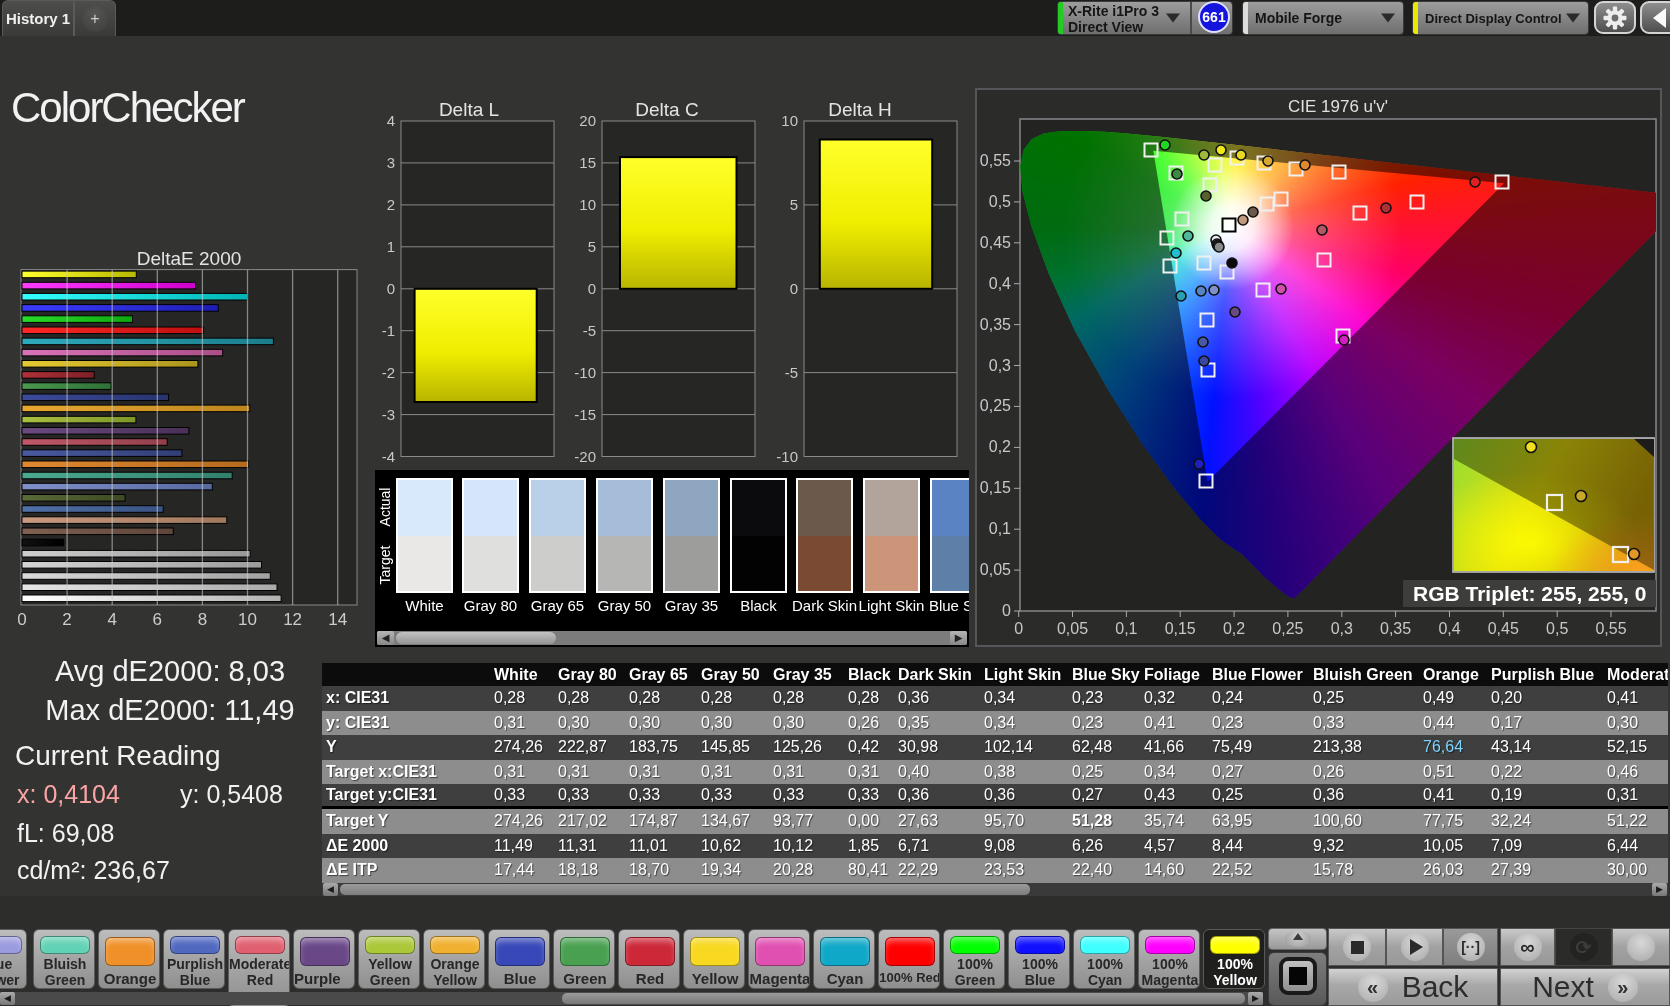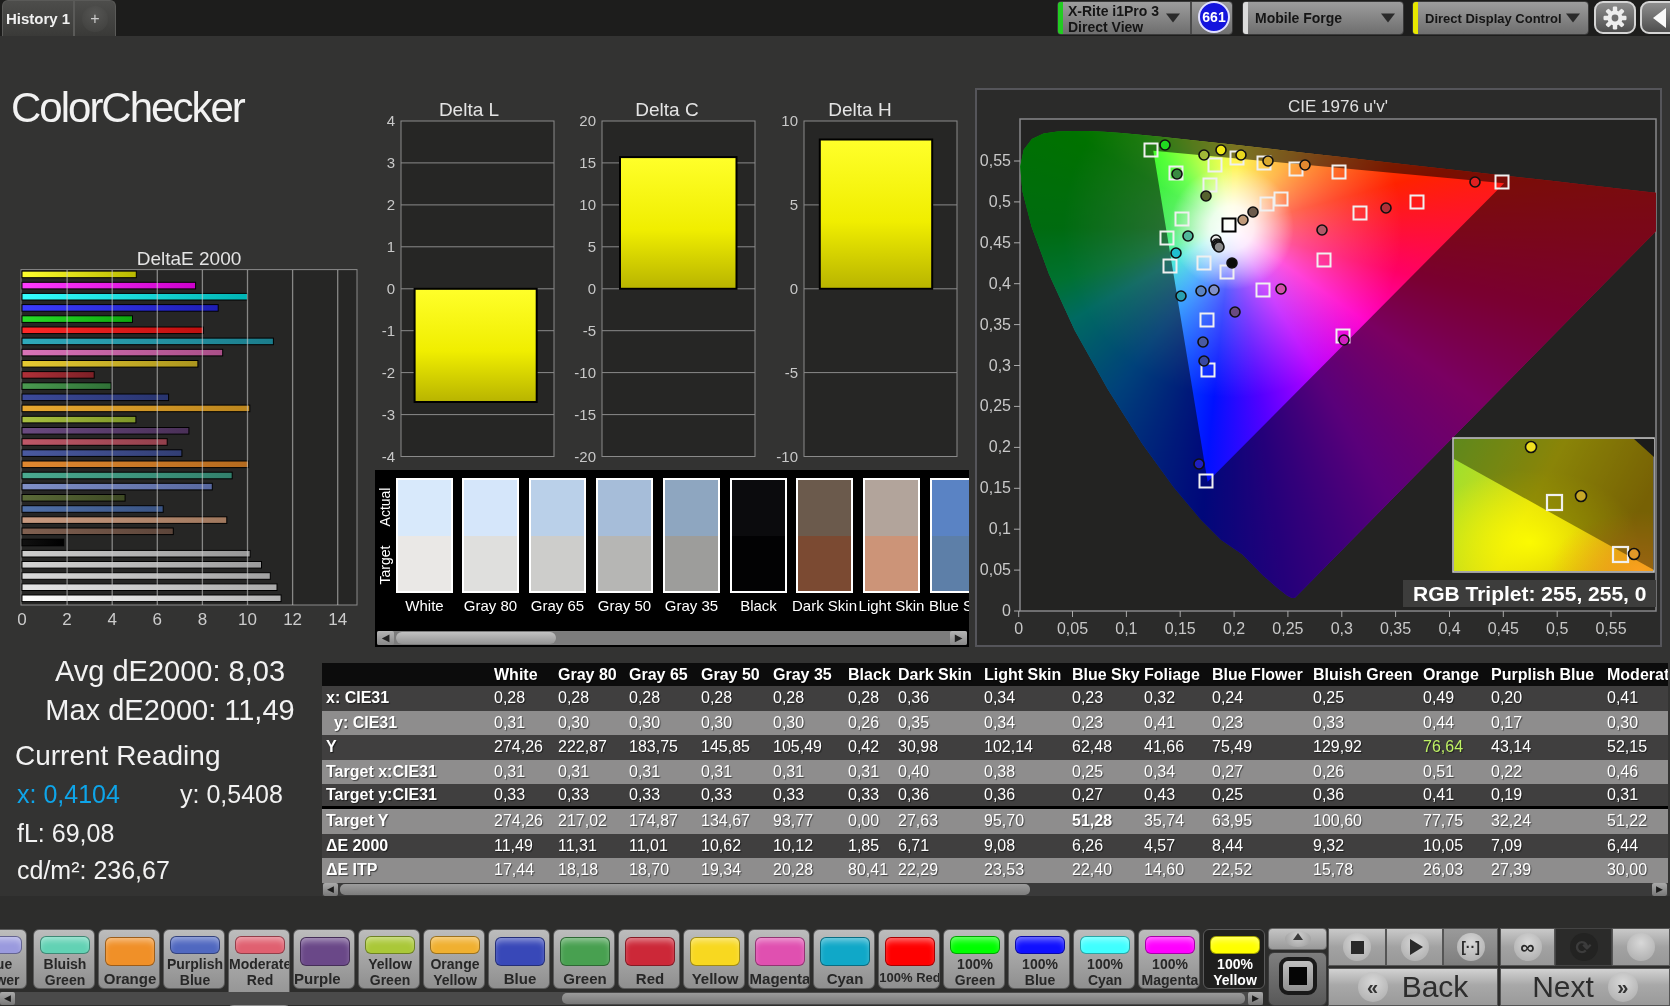--- a/index.html
+++ b/index.html
@@ -42,21 +42,21 @@
       </svg>
     </div>
     <div style="position:absolute;left:1640px;top:1px;width:42px;height:33px;background:linear-gradient(#8e8e8e,#4e4e4e);border-radius:9px;border:2px solid #d4d4d4;box-sizing:border-box;display:flex;align-items:center;justify-content:center">
       <span style="display:block;width:0;height:0;border-top:10px solid transparent;border-bottom:10px solid transparent;border-right:13px solid #fafafa;margin-right:4px"></span>
     </div>
   </div>
 <div style="position:absolute;left:11px;top:84px;font-size:42px;letter-spacing:-2px;color:#f2f2f2">ColorChecker</div>
 <div style="position:absolute;left:0px;top:655px;width:340px;text-align:center;font-size:29px;color:#f2f2f2">Avg dE2000: 8,03</div>
 <div style="position:absolute;left:0px;top:694px;width:340px;text-align:center;font-size:29px;color:#f2f2f2">Max dE2000: 11,49</div>
 <div style="position:absolute;left:15px;top:740px;font-size:28px;color:#f2f2f2">Current Reading</div>
-<div style="position:absolute;left:17px;top:780px;font-size:25px;color:#0ea5e9">x: 0,4104</div>
+<div style="position:absolute;left:17px;top:780px;font-size:25px;color:#fca5a5">x: 0,4104</div>
 <div style="position:absolute;left:180px;top:780px;font-size:25px;color:#f2f2f2">y: 0,5408</div>
 <div style="position:absolute;left:17px;top:819px;font-size:25px;color:#f2f2f2">fL: 69,08</div>
 <div style="position:absolute;left:17px;top:856px;font-size:25px;color:#f2f2f2">cd/m²: 236,67</div>
 <svg width="375" height="390" style="position:absolute;left:0;top:245px">
     <text x="189" y="20" text-anchor="middle" font-size="19" fill="#e4e4e4">DeltaE 2000</text>
     <rect x="21" y="24.6" width="336" height="335.4" fill="#262625" stroke="#8a8a8a" stroke-width="1"></rect>
     <defs>
       <linearGradient id="bg0" x1="0" y1="0" x2="1" y2="0">
         <stop offset="0" stop-color="#ffff2e"></stop>
         <stop offset="1" stop-color="#b8b800"></stop>
@@ -527,21 +527,21 @@
       <span style="position:absolute;left:662px;top:50%;transform:translateY(-50%);font-size:16px;font-weight:normal;color:#fff;text-shadow:1px 1px 1px rgba(0,0,0,0.55);white-space:nowrap">0,34</span>
       <span style="position:absolute;left:750px;top:50%;transform:translateY(-50%);font-size:16px;font-weight:normal;color:#fff;text-shadow:1px 1px 1px rgba(0,0,0,0.55);white-space:nowrap">0,23</span>
       <span style="position:absolute;left:822px;top:50%;transform:translateY(-50%);font-size:16px;font-weight:normal;color:#fff;text-shadow:1px 1px 1px rgba(0,0,0,0.55);white-space:nowrap">0,32</span>
       <span style="position:absolute;left:890px;top:50%;transform:translateY(-50%);font-size:16px;font-weight:normal;color:#fff;text-shadow:1px 1px 1px rgba(0,0,0,0.55);white-space:nowrap">0,24</span>
       <span style="position:absolute;left:991px;top:50%;transform:translateY(-50%);font-size:16px;font-weight:normal;color:#fff;text-shadow:1px 1px 1px rgba(0,0,0,0.55);white-space:nowrap">0,25</span>
       <span style="position:absolute;left:1101px;top:50%;transform:translateY(-50%);font-size:16px;font-weight:normal;color:#fff;text-shadow:1px 1px 1px rgba(0,0,0,0.55);white-space:nowrap">0,49</span>
       <span style="position:absolute;left:1169px;top:50%;transform:translateY(-50%);font-size:16px;font-weight:normal;color:#fff;text-shadow:1px 1px 1px rgba(0,0,0,0.55);white-space:nowrap">0,20</span>
       <span style="position:absolute;left:1285px;top:50%;transform:translateY(-50%);font-size:16px;font-weight:normal;color:#fff;text-shadow:1px 1px 1px rgba(0,0,0,0.55);white-space:nowrap">0,41</span>
     </div>
     <div style="position:absolute;left:0;top:47.6px;width:1346px;height:24.6px;background:#8e8d8d">
-      <span style="position:absolute;left:12px;top:50%;transform:translateY(-50%);font-size:16px;font-weight:bold;color:#fff;text-shadow:1px 1px 1px rgba(0,0,0,0.55);white-space:nowrap">y: CIE31</span>
+      <span style="position:absolute;left:4px;top:50%;transform:translateY(-50%);font-size:16px;font-weight:bold;color:#fff;text-shadow:1px 1px 1px rgba(0,0,0,0.55);white-space:nowrap">y: CIE31</span>
       <span style="position:absolute;left:172px;top:50%;transform:translateY(-50%);font-size:16px;font-weight:normal;color:#fff;text-shadow:1px 1px 1px rgba(0,0,0,0.55);white-space:nowrap">0,31</span>
       <span style="position:absolute;left:236px;top:50%;transform:translateY(-50%);font-size:16px;font-weight:normal;color:#fff;text-shadow:1px 1px 1px rgba(0,0,0,0.55);white-space:nowrap">0,30</span>
       <span style="position:absolute;left:307px;top:50%;transform:translateY(-50%);font-size:16px;font-weight:normal;color:#fff;text-shadow:1px 1px 1px rgba(0,0,0,0.55);white-space:nowrap">0,30</span>
       <span style="position:absolute;left:379px;top:50%;transform:translateY(-50%);font-size:16px;font-weight:normal;color:#fff;text-shadow:1px 1px 1px rgba(0,0,0,0.55);white-space:nowrap">0,30</span>
       <span style="position:absolute;left:451px;top:50%;transform:translateY(-50%);font-size:16px;font-weight:normal;color:#fff;text-shadow:1px 1px 1px rgba(0,0,0,0.55);white-space:nowrap">0,30</span>
       <span style="position:absolute;left:526px;top:50%;transform:translateY(-50%);font-size:16px;font-weight:normal;color:#fff;text-shadow:1px 1px 1px rgba(0,0,0,0.55);white-space:nowrap">0,26</span>
       <span style="position:absolute;left:576px;top:50%;transform:translateY(-50%);font-size:16px;font-weight:normal;color:#fff;text-shadow:1px 1px 1px rgba(0,0,0,0.55);white-space:nowrap">0,35</span>
       <span style="position:absolute;left:662px;top:50%;transform:translateY(-50%);font-size:16px;font-weight:normal;color:#fff;text-shadow:1px 1px 1px rgba(0,0,0,0.55);white-space:nowrap">0,34</span>
       <span style="position:absolute;left:750px;top:50%;transform:translateY(-50%);font-size:16px;font-weight:normal;color:#fff;text-shadow:1px 1px 1px rgba(0,0,0,0.55);white-space:nowrap">0,23</span>
       <span style="position:absolute;left:822px;top:50%;transform:translateY(-50%);font-size:16px;font-weight:normal;color:#fff;text-shadow:1px 1px 1px rgba(0,0,0,0.55);white-space:nowrap">0,41</span>
@@ -550,29 +550,29 @@
       <span style="position:absolute;left:1101px;top:50%;transform:translateY(-50%);font-size:16px;font-weight:normal;color:#fff;text-shadow:1px 1px 1px rgba(0,0,0,0.55);white-space:nowrap">0,44</span>
       <span style="position:absolute;left:1169px;top:50%;transform:translateY(-50%);font-size:16px;font-weight:normal;color:#fff;text-shadow:1px 1px 1px rgba(0,0,0,0.55);white-space:nowrap">0,17</span>
       <span style="position:absolute;left:1285px;top:50%;transform:translateY(-50%);font-size:16px;font-weight:normal;color:#fff;text-shadow:1px 1px 1px rgba(0,0,0,0.55);white-space:nowrap">0,30</span>
     </div>
     <div style="position:absolute;left:0;top:72.2px;width:1346px;height:24.6px;background:#403f3f">
       <span style="position:absolute;left:4px;top:50%;transform:translateY(-50%);font-size:16px;font-weight:bold;color:#fff;text-shadow:1px 1px 1px rgba(0,0,0,0.55);white-space:nowrap">Y</span>
       <span style="position:absolute;left:172px;top:50%;transform:translateY(-50%);font-size:16px;font-weight:normal;color:#fff;text-shadow:1px 1px 1px rgba(0,0,0,0.55);white-space:nowrap">274,26</span>
       <span style="position:absolute;left:236px;top:50%;transform:translateY(-50%);font-size:16px;font-weight:normal;color:#fff;text-shadow:1px 1px 1px rgba(0,0,0,0.55);white-space:nowrap">222,87</span>
       <span style="position:absolute;left:307px;top:50%;transform:translateY(-50%);font-size:16px;font-weight:normal;color:#fff;text-shadow:1px 1px 1px rgba(0,0,0,0.55);white-space:nowrap">183,75</span>
       <span style="position:absolute;left:379px;top:50%;transform:translateY(-50%);font-size:16px;font-weight:normal;color:#fff;text-shadow:1px 1px 1px rgba(0,0,0,0.55);white-space:nowrap">145,85</span>
-      <span style="position:absolute;left:451px;top:50%;transform:translateY(-50%);font-size:16px;font-weight:normal;color:#fff;text-shadow:1px 1px 1px rgba(0,0,0,0.55);white-space:nowrap">105,49</span>
+      <span style="position:absolute;left:451px;top:50%;transform:translateY(-50%);font-size:16px;font-weight:normal;color:#fff;text-shadow:1px 1px 1px rgba(0,0,0,0.55);white-space:nowrap">125,26</span>
       <span style="position:absolute;left:526px;top:50%;transform:translateY(-50%);font-size:16px;font-weight:normal;color:#fff;text-shadow:1px 1px 1px rgba(0,0,0,0.55);white-space:nowrap">0,42</span>
       <span style="position:absolute;left:576px;top:50%;transform:translateY(-50%);font-size:16px;font-weight:normal;color:#fff;text-shadow:1px 1px 1px rgba(0,0,0,0.55);white-space:nowrap">30,98</span>
       <span style="position:absolute;left:662px;top:50%;transform:translateY(-50%);font-size:16px;font-weight:normal;color:#fff;text-shadow:1px 1px 1px rgba(0,0,0,0.55);white-space:nowrap">102,14</span>
       <span style="position:absolute;left:750px;top:50%;transform:translateY(-50%);font-size:16px;font-weight:normal;color:#fff;text-shadow:1px 1px 1px rgba(0,0,0,0.55);white-space:nowrap">62,48</span>
       <span style="position:absolute;left:822px;top:50%;transform:translateY(-50%);font-size:16px;font-weight:normal;color:#fff;text-shadow:1px 1px 1px rgba(0,0,0,0.55);white-space:nowrap">41,66</span>
       <span style="position:absolute;left:890px;top:50%;transform:translateY(-50%);font-size:16px;font-weight:normal;color:#fff;text-shadow:1px 1px 1px rgba(0,0,0,0.55);white-space:nowrap">75,49</span>
-      <span style="position:absolute;left:991px;top:50%;transform:translateY(-50%);font-size:16px;font-weight:normal;color:#fff;text-shadow:1px 1px 1px rgba(0,0,0,0.55);white-space:nowrap">129,92</span>
-      <span style="position:absolute;left:1101px;top:50%;transform:translateY(-50%);font-size:16px;font-weight:normal;color:#bef264;text-shadow:1px 1px 1px rgba(0,0,0,0.55);white-space:nowrap">76,64</span>
+      <span style="position:absolute;left:991px;top:50%;transform:translateY(-50%);font-size:16px;font-weight:normal;color:#fff;text-shadow:1px 1px 1px rgba(0,0,0,0.55);white-space:nowrap">213,38</span>
+      <span style="position:absolute;left:1101px;top:50%;transform:translateY(-50%);font-size:16px;font-weight:normal;color:#7dd3fc;text-shadow:1px 1px 1px rgba(0,0,0,0.55);white-space:nowrap">76,64</span>
       <span style="position:absolute;left:1169px;top:50%;transform:translateY(-50%);font-size:16px;font-weight:normal;color:#fff;text-shadow:1px 1px 1px rgba(0,0,0,0.55);white-space:nowrap">43,14</span>
       <span style="position:absolute;left:1285px;top:50%;transform:translateY(-50%);font-size:16px;font-weight:normal;color:#fff;text-shadow:1px 1px 1px rgba(0,0,0,0.55);white-space:nowrap">52,15</span>
     </div>
     <div style="position:absolute;left:0;top:96.80000000000001px;width:1346px;height:24.6px;background:#8e8d8d">
       <span style="position:absolute;left:4px;top:50%;transform:translateY(-50%);font-size:16px;font-weight:bold;color:#fff;text-shadow:1px 1px 1px rgba(0,0,0,0.55);white-space:nowrap">Target x:CIE31</span>
       <span style="position:absolute;left:172px;top:50%;transform:translateY(-50%);font-size:16px;font-weight:normal;color:#fff;text-shadow:1px 1px 1px rgba(0,0,0,0.55);white-space:nowrap">0,31</span>
       <span style="position:absolute;left:236px;top:50%;transform:translateY(-50%);font-size:16px;font-weight:normal;color:#fff;text-shadow:1px 1px 1px rgba(0,0,0,0.55);white-space:nowrap">0,31</span>
       <span style="position:absolute;left:307px;top:50%;transform:translateY(-50%);font-size:16px;font-weight:normal;color:#fff;text-shadow:1px 1px 1px rgba(0,0,0,0.55);white-space:nowrap">0,31</span>
       <span style="position:absolute;left:379px;top:50%;transform:translateY(-50%);font-size:16px;font-weight:normal;color:#fff;text-shadow:1px 1px 1px rgba(0,0,0,0.55);white-space:nowrap">0,31</span>
       <span style="position:absolute;left:451px;top:50%;transform:translateY(-50%);font-size:16px;font-weight:normal;color:#fff;text-shadow:1px 1px 1px rgba(0,0,0,0.55);white-space:nowrap">0,31</span>

